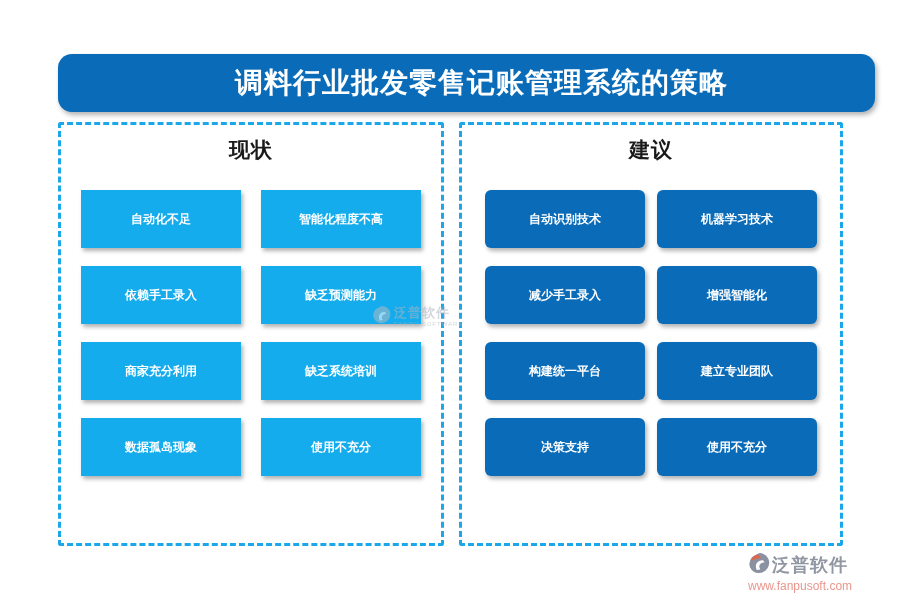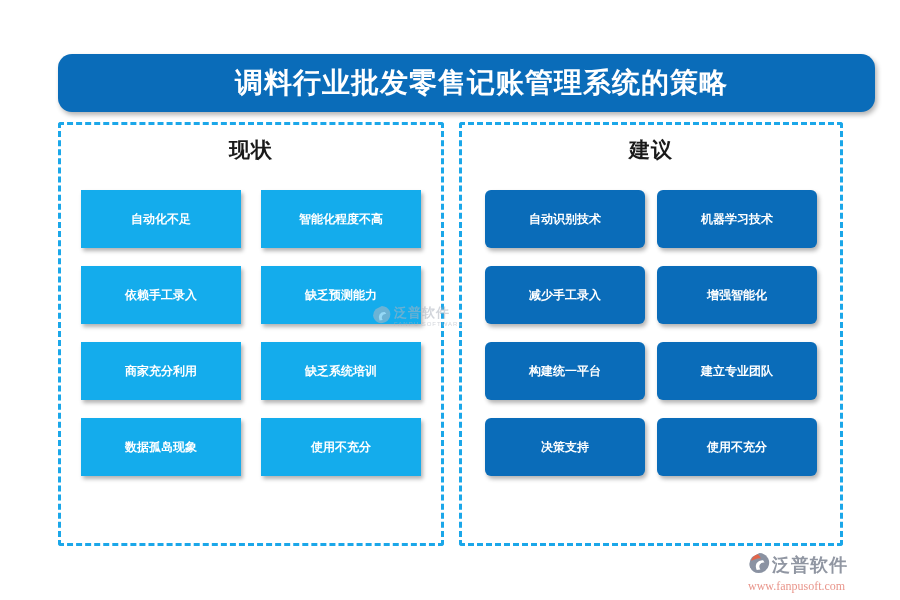--- a/index.html
+++ b/index.html
@@ -50,21 +50,21 @@
   .wm-cn{font-size:13px;font-weight:bold;color:var(--watermark-gray,#AEB4BF);letter-spacing:1px;}
   .wm-en{font-size:6px;color:var(--watermark-gray,#AEB4BF);letter-spacing:1px;margin-top:2px;}
   
   .footer{position:absolute;left:748px;top:552px;width:96px;z-index:6;}
   .footer-row{display:flex;align-items:center;gap:2px;}
   .footer-brand{
     font-size:18px;font-weight:bold;color:var(--footer-brand-gray,#9096A2);
     letter-spacing:1px;white-space:nowrap;
   }
   .footer-url{
-    font-family:Liberation Serif, serif;
+    font-family:Liberation Sans, sans-serif;
     font-size:12px;color:var(--footer-url-salmon,#E9968C);
     text-align:left;margin-top:1px;white-space:nowrap;
   }
 </style>
 </head>
 <body>
 
 <div class="stage">
 
   <div class="banner">调料行业批发零售记账管理系统的策略</div>

